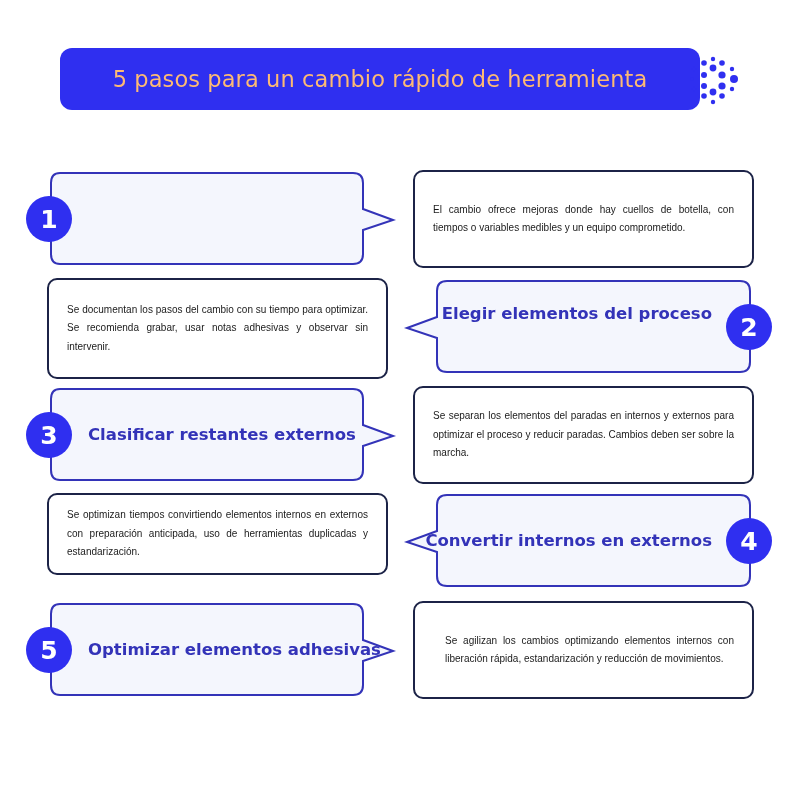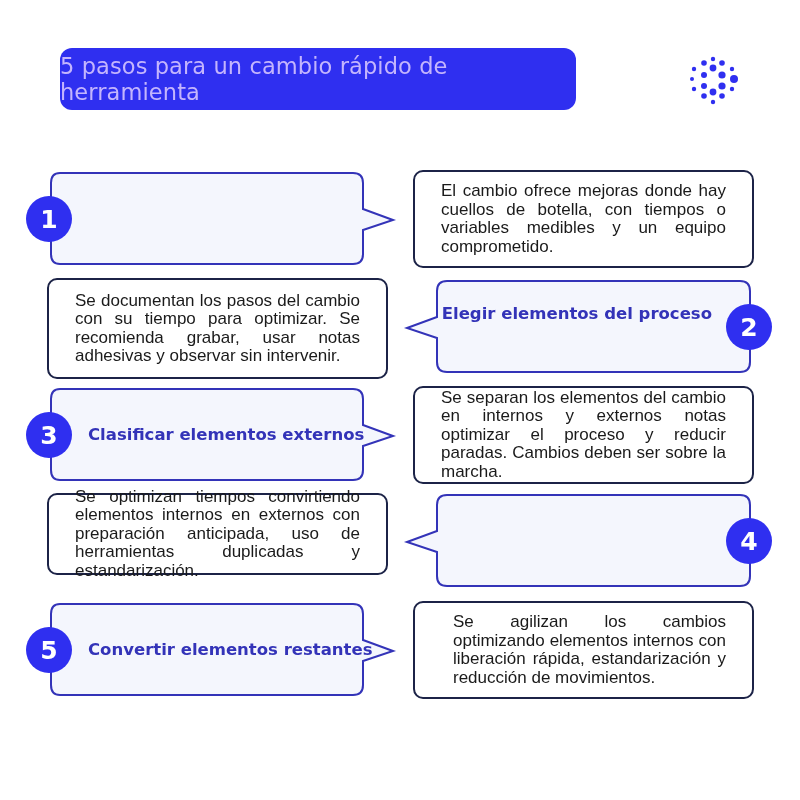--- a/index.html
+++ b/index.html
@@ -2,24 +2,24 @@
 <html><head>
 <meta charset="utf-8">
 <style>
   html, body { margin: 0; padding: 0; }
   body {
     width: 800px; height: 800px; background: #ffffff;
     position: relative; overflow: hidden;
     font-family: "Liberation Sans", "DejaVu Sans", sans-serif;
   }
   .title-bar {
-    position: absolute; left: 60px; top: 48px; width: 516px; height: 62px;
+    position: absolute; left: 60px; top: 48px; width: 640px; height: 62px;
     background: #2f2ff0; border-radius: 12px;
     display: flex; align-items: center; justify-content: center;
-    color: #c4b5fd; font-size: 22.5px; font-weight: normal; letter-spacing: 0.1px;
+    color: #fdba74; font-size: 22.5px; font-weight: normal; letter-spacing: 0.1px;
     font-family: "DejaVu Sans", sans-serif;
   }
   .logo { position: absolute; left: 688px; top: 56px; width: 50px; height: 50px; }
   .step { position: absolute; }
   .step svg.bubble { position: absolute; left: 0; top: 0; overflow: visible; }
   .step .label {
     position: absolute; color: #3333b8; font-size: 16.5px; font-weight: bold;
     font-family: "DejaVu Sans", sans-serif; white-space: nowrap;
     display: flex; align-items: center;
   }
@@ -27,21 +27,21 @@
     position: absolute; width: 46px; height: 46px; border-radius: 50%;
     background: #2f2ff0; color: #ffffff; display: flex; align-items: center; justify-content: center;
     font-size: 25px; font-weight: bold; font-family: "DejaVu Sans", sans-serif;
   }
   .desc {
     position: absolute; box-sizing: border-box;
     border: 2px solid #1c2347; border-radius: 10px; background: #ffffff;
     padding: 0 18px; display: flex; align-items: center;
   }
   .desc p {
-    margin: 8px; font-size: 17px; line-height: 18.5px; color: #1a1a1a;
+    margin: 0; font-size: 10px; line-height: 18.5px; color: #1a1a1a;
     text-align: justify; font-family: "Liberation Sans", sans-serif;
   }
 </style>
 </head>
 <body>
 
 <div class="title-bar">5 pasos para un cambio rápido de herramienta</div>
 
 <svg class="logo" viewBox="0 0 50 50">
   <g fill="#2f2ff0">
@@ -84,39 +84,40 @@
     <path d="M42 1 H335 Q345 1 345 11 V82 Q345 92 335 92 H42 Q32 92 32 82 V58 L2 48 L32 37 V11 Q32 1 42 1 Z" fill="#f4f6fd" stroke="#3333b8" stroke-width="2"></path>
   </svg>
   <div class="label" style="right:40px;top:0;height:66px;">Elegir elementos del proceso</div>
 </div>
 <div class="num" style="left:726px;top:304px;">2</div>
 
 <div class="step" style="left:50px;top:388px;width:345px;height:93px;">
   <svg class="bubble" width="345" height="93">
     <path d="M10 1 H303 Q313 1 313 11 V37 L343 48 L313 58 V82 Q313 92 303 92 H10 Q1 92 1 82 V11 Q1 1 10 1 Z" fill="#f4f6fd" stroke="#3333b8" stroke-width="2"></path>
   </svg>
-  <div class="label" style="left:38px;top:0;height:93px;">Clasificar elementos externos</div>
+  <div class="label" style="left:38px;top:0;height:93px;">Clasificar restantes externos</div>
 </div>
 <div class="num" style="left:26px;top:412px;">3</div>
 <div class="desc" style="left:413px;top:386px;width:341px;height:98px;">
-  <p>Se separan los elementos del cambio en internos y externos notas optimizar el proceso y reducir paradas. Cambios deben ser sobre la marcha.</p>
+  <p>Se separan los elementos del paradas en internos y externos para optimizar el proceso y reducir paradas. Cambios deben ser sobre la marcha.</p>
 </div>
 
 <div class="desc" style="left:47px;top:493px;width:341px;height:82px;">
   <p>Se optimizan tiempos convirtiendo elementos internos en externos con preparación anticipada, uso de herramientas duplicadas y estandarización.</p>
 </div>
 <div class="step" style="left:405px;top:494px;width:347px;height:93px;">
   <svg class="bubble" width="347" height="93">
     <path d="M42 1 H335 Q345 1 345 11 V82 Q345 92 335 92 H42 Q32 92 32 82 V58 L2 48 L32 37 V11 Q32 1 42 1 Z" fill="#f4f6fd" stroke="#3333b8" stroke-width="2"></path>
   </svg>
+  <div class="label" style="right:40px;top:0;height:93px;">Convertir internos en externos</div>
 </div>
 <div class="num" style="left:726px;top:518px;">4</div>
 
 <div class="step" style="left:50px;top:603px;width:345px;height:93px;">
   <svg class="bubble" width="345" height="93">
     <path d="M10 1 H303 Q313 1 313 11 V37 L343 48 L313 58 V82 Q313 92 303 92 H10 Q1 92 1 82 V11 Q1 1 10 1 Z" fill="#f4f6fd" stroke="#3333b8" stroke-width="2"></path>
   </svg>
-  <div class="label" style="left:38px;top:0;height:93px;">Convertir elementos restantes</div>
+  <div class="label" style="left:38px;top:0;height:93px;">Optimizar elementos adhesivas</div>
 </div>
 <div class="num" style="left:26px;top:627px;">5</div>
 <div class="desc" style="left:413px;top:601px;width:341px;height:98px;padding-left:30px;">
   <p>Se agilizan los cambios optimizando elementos internos con liberación rápida, estandarización y reducción de movimientos.</p>
 </div>
 
 </body></html>

